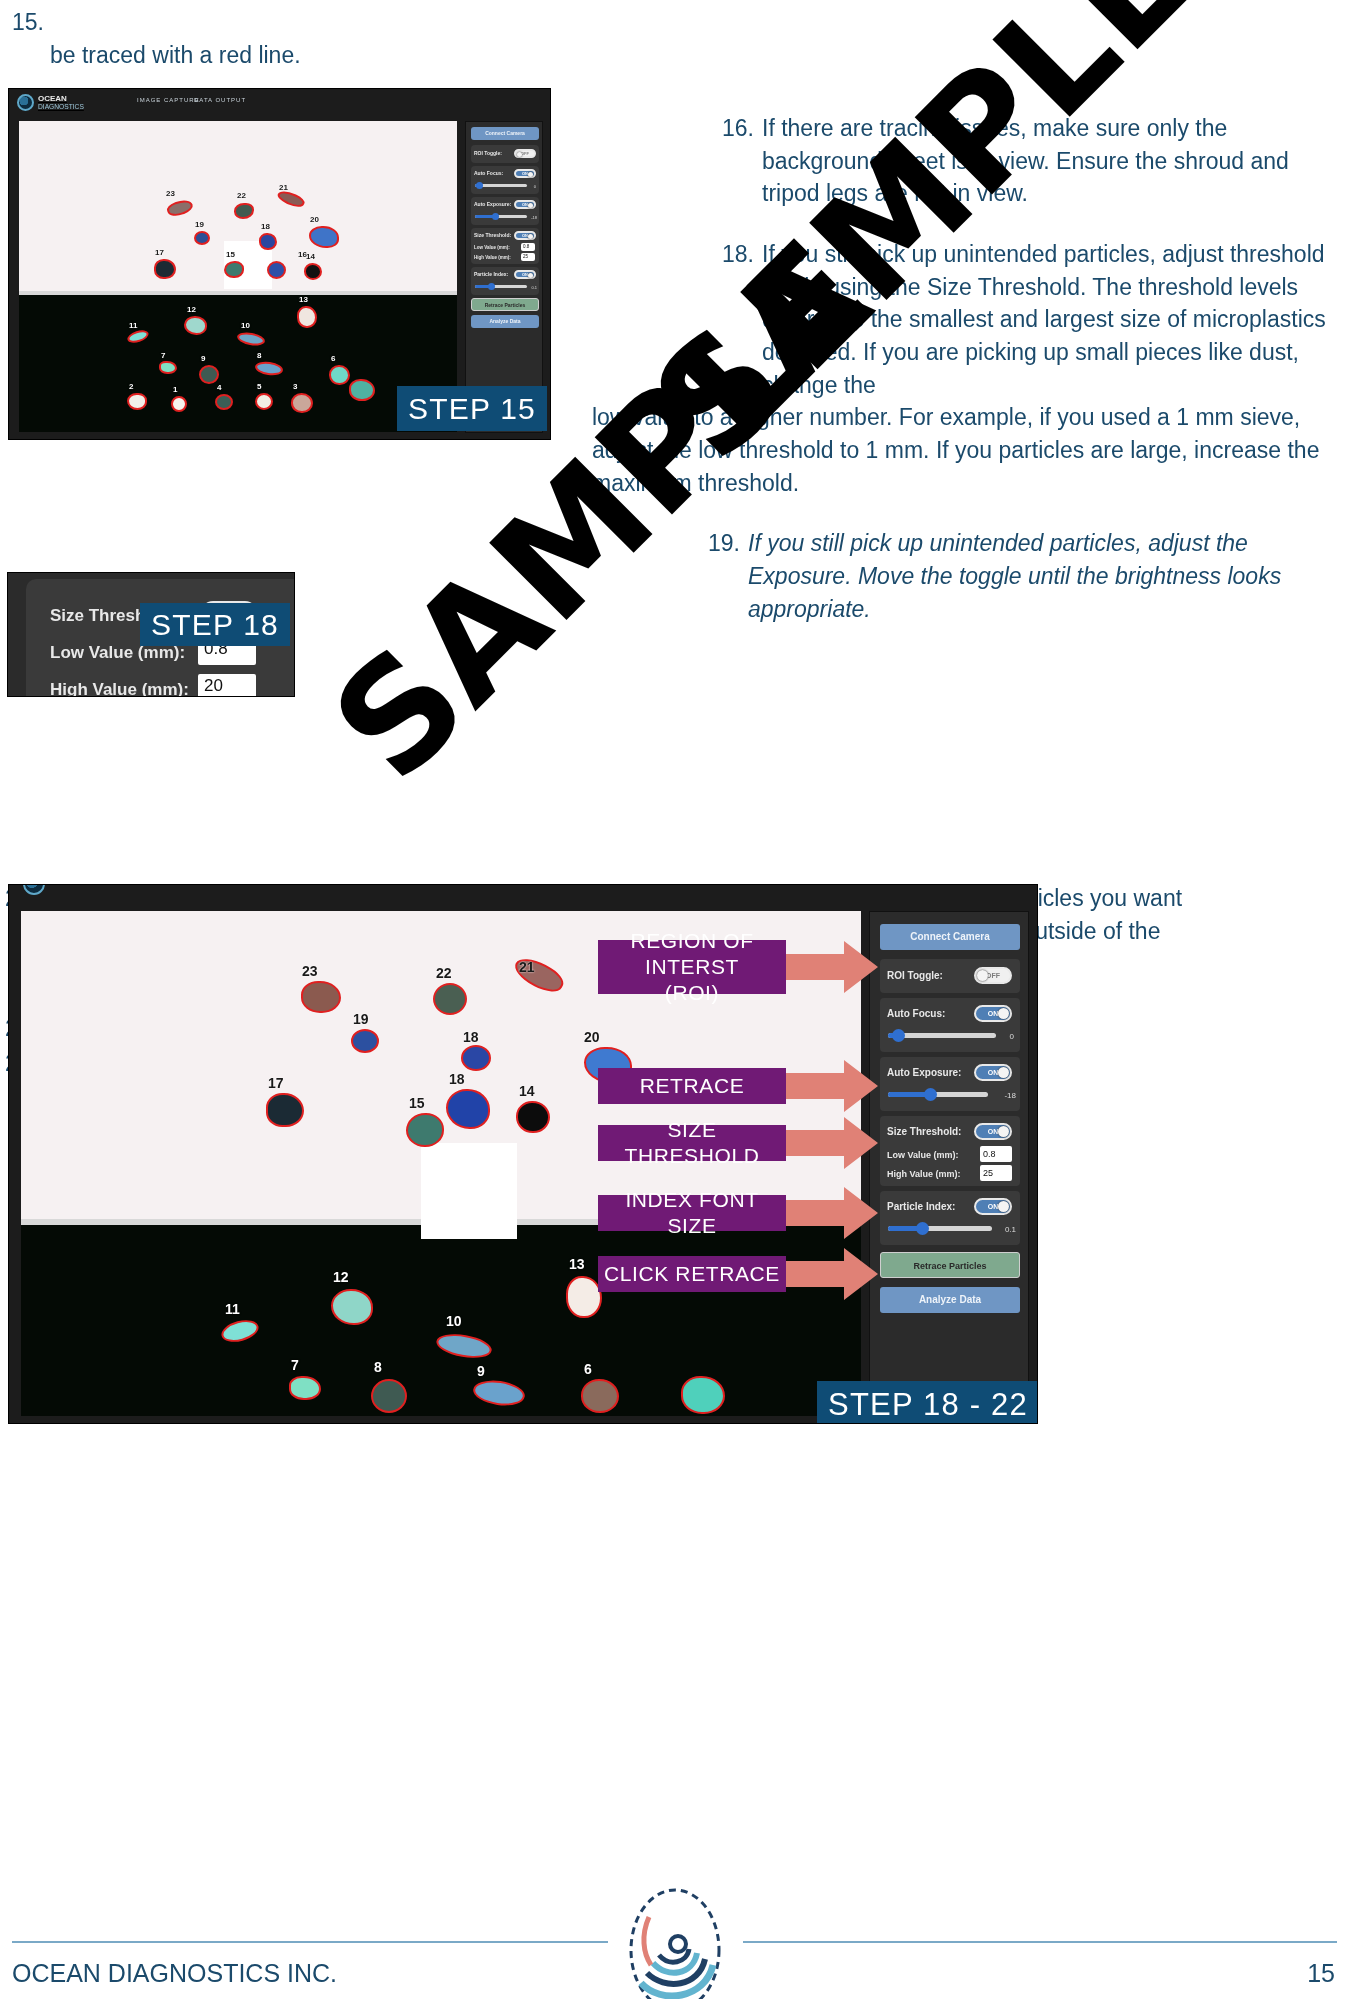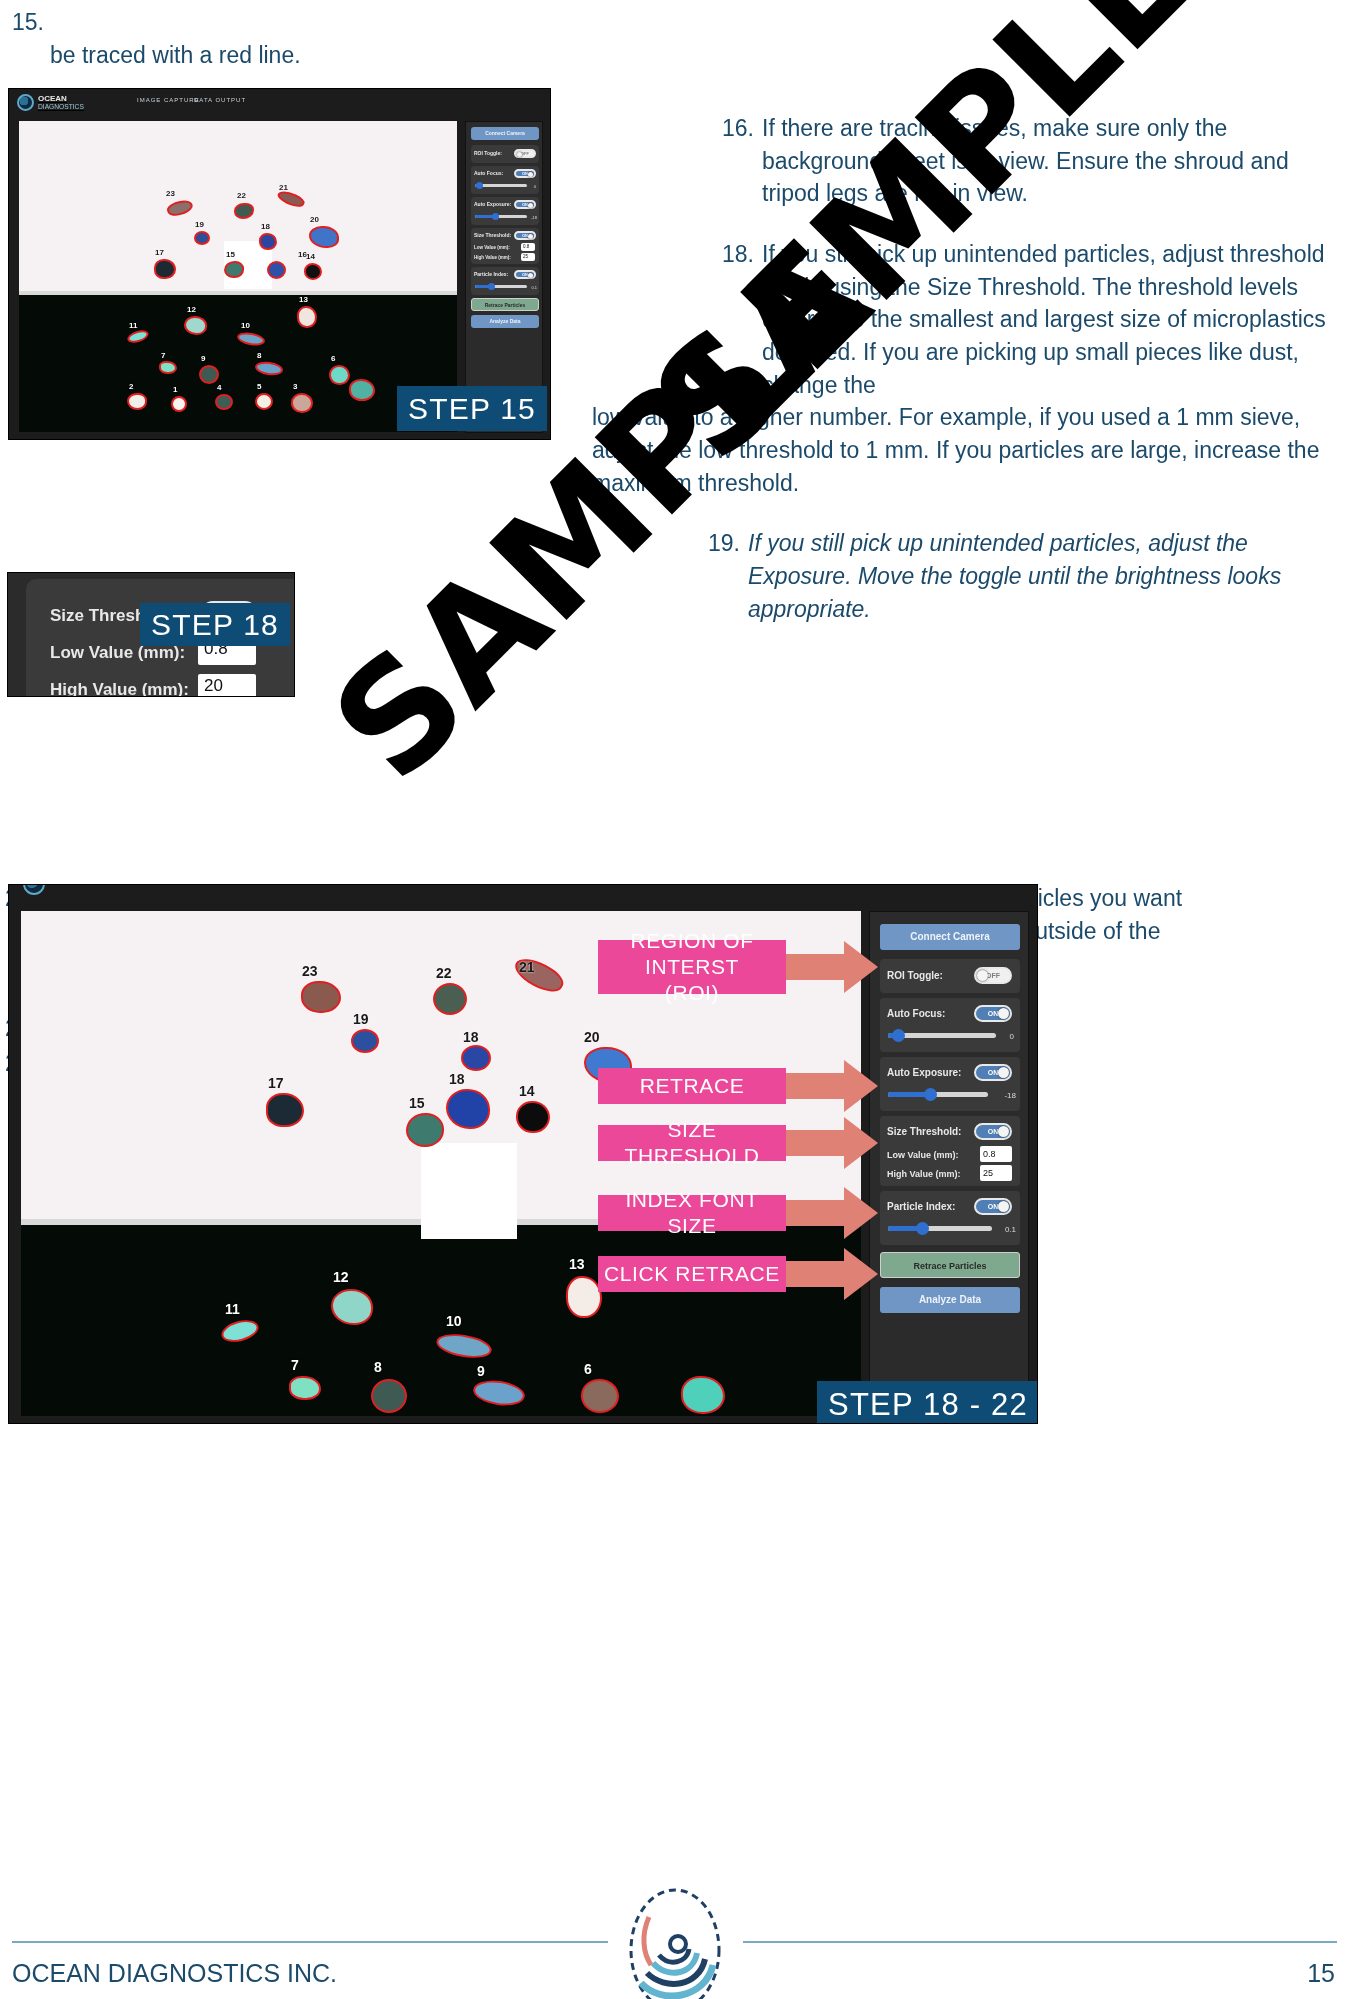--- a/index.html
+++ b/index.html
@@ -88,21 +88,21 @@
   .toggle .tog-txt { color:#fff; font-weight:700; width:100%; text-align:center; }
   .toggle.off .tog-txt { color:#7d7d7d; }
   .slider-track { position:absolute; background:#d5d5d5; border-radius:3px; }
   .slider-fill  { position:absolute; background:#2f6fd0; border-radius:3px; }
   .slider-knob  { position:absolute; border-radius:50%; background:#2f6fd0; }
   .slider-val   { position:absolute; color:#dcdcdc; }
   .numfield { position:absolute; background:#ffffff; color:#111; border-radius:2px; }
 
   
   .callout {
-    position:absolute; background:#ec4899; color:#fff;
+    position:absolute; background:#701a75; color:#fff;
     display:flex; align-items:center; justify-content:center; text-align:center;
     font-size:21px; letter-spacing:.6px; line-height:1.25;
   }
   .arrow { position:absolute; }
 
   
   #sizecrop { position:absolute; left:7px; top:572px; width:288px; height:125px;
               background:#2b2b2b; border:1px solid #000; overflow:hidden; }
   #sizecrop .inner { position:absolute; left:18px; top:6px; right:-40px; bottom:-40px;
                      background:#3a3a3a; border-radius:10px; }

